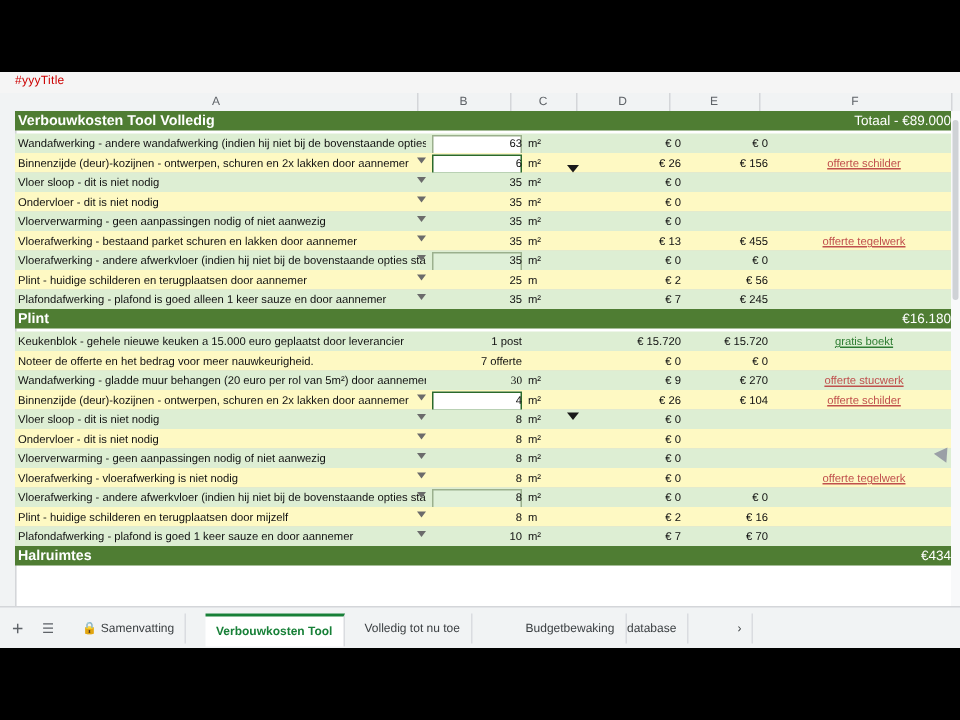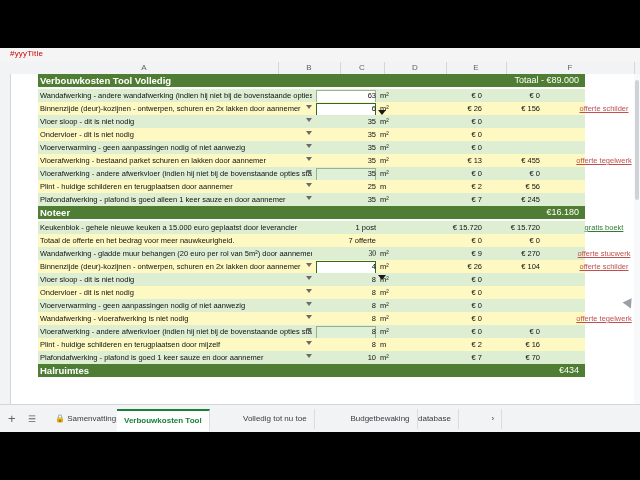--- a/index.html
+++ b/index.html
@@ -13,21 +13,21 @@
 
   
   .colhead{position:absolute;left:0;top:14px;width:640px;height:12px;background:#f1f3f4;border-bottom:1px solid #d4d6d9;}
   .colhead .cell{position:absolute;top:0;height:12px;line-height:12px;text-align:center;font-size:8px;color:#5f6368;border-right:1px solid #d4d6d9;}
   .corner{position:absolute;left:0;top:14px;width:10px;height:12px;background:#e8eaed;border-right:1px solid #d4d6d9;border-bottom:1px solid #d4d6d9;}
 
   
   .grid{position:absolute;left:0;top:26px;width:640px;height:330px;background:#fff;}
   .rowgutter{position:absolute;left:0;top:0;width:10px;height:330px;background:#f1f3f4;border-right:1px solid #d4d6d9;}
 
-  .row{position:absolute;left:10px;width:547px;height:13px;margin-left:28px;}
+  .row{position:absolute;left:10px;width:630px;height:13px;}
   .row .c{position:absolute;top:0;height:13px;line-height:13px;font-size:7.5px;color:#111;overflow:hidden;white-space:nowrap;}
   .bordered{border-bottom:1px solid #cfd4cd;}
 
   
   .sect{background:#4f7d33;color:#fff;}
   .sect .c{color:#fff;font-weight:bold;font-size:9.5px;}
 
   .lightrow{background:#ddeed3;}
   .lightrow2{background:#fef9c3;}
 
@@ -159,33 +159,33 @@
           </div>
           <div class="row bordered lightrow" style="top: 119px;">
             <div class="c c-desc">Plafondafwerking - plafond is goed alleen 1 keer sauze en door aannemer</div>
             <div class="dd" style="left: 268px; right: auto;"></div>
             <div class="c c-b" style="z-index: 3;">35</div>
             <div class="c c-unit">m²</div>
             <div class="c c-d">€ 7</div>
             <div class="c c-e">€ 245</div>
           </div>
           <div class="row sect" style="top: 132px;">
-            <div class="c c-desc">Noteer</div>
+            <div class="c c-desc">Plint</div>
             <div class="tot">€16.180</div>
           </div>
           <div class="row bordered lightrow" style="top: 147px;">
             <div class="c c-desc">Keukenblok - gehele nieuwe keuken a 15.000 euro geplaatst door leverancier</div>
             <div class="c c-b" style="z-index: 3;">1 post</div>
             <div class="c c-unit"></div>
             <div class="c c-d">€ 15.720</div>
             <div class="c c-e">€ 15.720</div>
             <div class="c c-f"><span class="linkg">gratis boekt</span></div>
           </div>
           <div class="row bordered lightrow2" style="top: 160px;">
-            <div class="c c-desc">Totaal de offerte en het bedrag voor meer nauwkeurigheid.</div>
+            <div class="c c-desc">Noteer de offerte en het bedrag voor meer nauwkeurigheid.</div>
             <div class="c c-b" style="z-index: 3;">7 offerte</div>
             <div class="c c-unit"></div>
             <div class="c c-d">€ 0</div>
             <div class="c c-e">€ 0</div>
           </div>
           <div class="row bordered lightrow" style="top: 173px;">
             <div class="c c-desc">Wandafwerking - gladde muur behangen (20 euro per rol van 5m²) door aannemer</div>
             <div class="c c-b" style="z-index: 3; font-family: Liberation Serif, serif;">30</div>
             <div class="c c-unit">m²</div>
             <div class="c c-d">€ 9</div>
@@ -220,21 +220,21 @@
           </div>
           <div class="row bordered lightrow" style="top: 225px;">
             <div class="c c-desc">Vloerverwarming - geen aanpassingen nodig of niet aanwezig</div>
             <div class="dd" style="left: 268px; right: auto;"></div>
             <div class="c c-b" style="z-index: 3;">8</div>
             <div class="c c-unit">m²</div>
             <div class="c c-d">€ 0</div>
             <div class="c c-e"></div>
           </div>
           <div class="row bordered lightrow2" style="top: 238px;">
-            <div class="c c-desc">Wandafwerking - vloerafwerking is niet nodig</div>
+            <div class="c c-desc">Vloerafwerking - vloerafwerking is niet nodig</div>
             <div class="dd" style="left: 268px; right: auto;"></div>
             <div class="c c-b" style="z-index: 3;">8</div>
             <div class="c c-unit">m²</div>
             <div class="c c-d">€ 0</div>
             <div class="c c-e"></div>
             <div class="c c-f"><span class="link">offerte tegelwerk</span></div>
           </div>
           <div class="row bordered lightrow" style="top: 251px;">
             <div class="c c-desc">Vloerafwerking - andere afwerkvloer (indien hij niet bij de bovenstaande opties staat)</div>
             <div class="dd" style="left: 268px; right: auto;"></div>
@@ -271,21 +271,21 @@
 
     <div class="scrolly">
       <div class="thumb"></div>
     </div>
 
     <div class="sheetbar">
       <div class="sb-btn" style="left:8px;font-size:13px;">+</div>
       <div class="sb-btn" style="left:28px;">☰</div>
       <div id="tabs">
           <div class="tab" style="left: 48px;"><span>🔒</span> <span>Samenvatting</span></div>
-          <div class="tab active" style="left: 117px;"><span>Verbouwkosten Tool</span></div>
+          <div class="tab active" style="left: 137px;"><span>Verbouwkosten Tool</span></div>
           <div class="tab" style="left: 236px;"><span>Volledig tot nu toe</span></div>
           <div class="tab" style="left: 343.4px;"><span>Budgetbewaking</span></div>
           <div class="tab" style="left: 411px;"><span>database</span></div>
           <div class="tab" style="left: 484.6px;">›</div>
         </div>
     </div>
 
   </div>
   <div class="cursor" style="left:624px;top:300px;"></div>
 </div>

